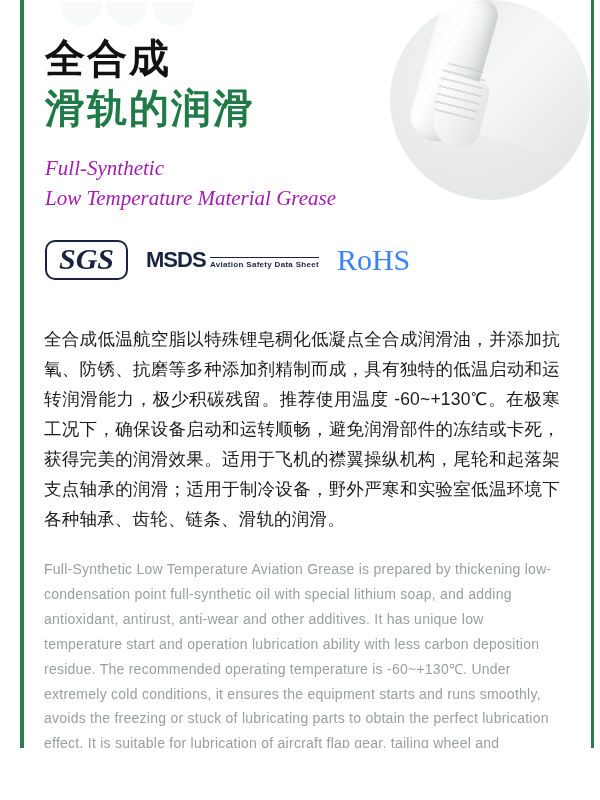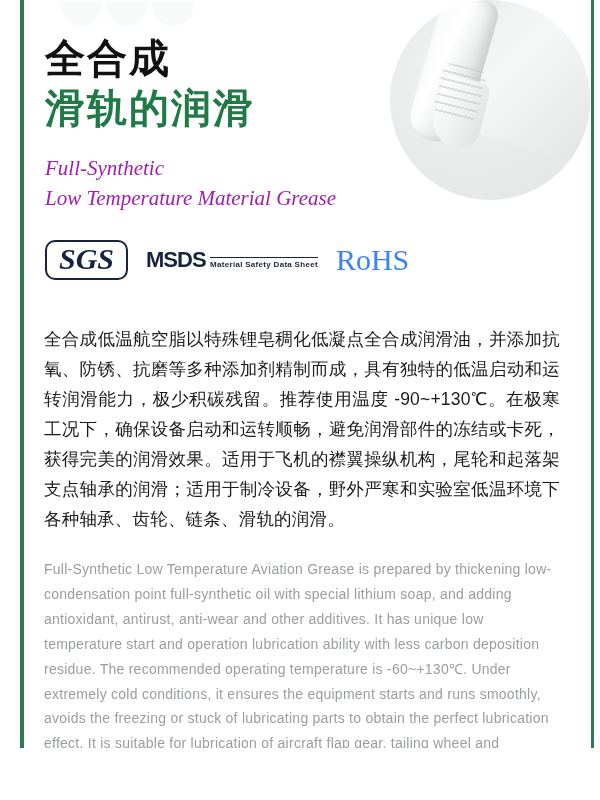--- a/index.html
+++ b/index.html
@@ -248,21 +248,21 @@
     <div class="title-en">
       <div>Full-Synthetic</div>
       <div>Low Temperature Material Grease</div>
     </div>
   </div>
 
   <div class="certs">
     <span class="sgs">SGS</span>
     <span class="msds">
       <span class="big">MSDS</span>
-      <span class="sub">Material Safety Data Sheet</span>
+      <span class="sub">Aviation Safety Data Sheet</span>
     </span>
     <span class="rohs">RoHS</span>
   </div>
 
-  <p class="body-cn">全合成低温航空脂以特殊锂皂稠化低凝点全合成润滑油，并添加抗氧、防锈、抗磨等多种添加剂精制而成，具有独特的低温启动和运转润滑能力，极少积碳残留。推荐使用温度 -90~+130℃。在极寒工况下，确保设备启动和运转顺畅，避免润滑部件的冻结或卡死，获得完美的润滑效果。适用于飞机的襟翼操纵机构，尾轮和起落架支点轴承的润滑；适用于制冷设备，野外严寒和实验室低温环境下各种轴承、齿轮、链条、滑轨的润滑。</p>
+  <p class="body-cn">全合成低温航空脂以特殊锂皂稠化低凝点全合成润滑油，并添加抗氧、防锈、抗磨等多种添加剂精制而成，具有独特的低温启动和运转润滑能力，极少积碳残留。推荐使用温度 -60~+130℃。在极寒工况下，确保设备启动和运转顺畅，避免润滑部件的冻结或卡死，获得完美的润滑效果。适用于飞机的襟翼操纵机构，尾轮和起落架支点轴承的润滑；适用于制冷设备，野外严寒和实验室低温环境下各种轴承、齿轮、链条、滑轨的润滑。</p>
   <p class="body-en">Full-Synthetic Low Temperature Aviation Grease is prepared by thickening low-condensation point full-synthetic oil with special lithium soap, and adding antioxidant, antirust, anti-wear and other additives. It has unique low temperature start and operation lubrication ability with less carbon deposition residue. The recommended operating temperature is -60~+130℃. Under extremely cold conditions, it ensures the equipment starts and runs smoothly, avoids the freezing or stuck of lubricating parts to obtain the perfect lubrication effect. It is suitable for lubrication of aircraft flap gear, tailing wheel and undercarriage fulcrum bearing; suitable for lubrication of various bearings, gears, chains, and slide rails in the refrigeration equipment, cold field and low temperature laboratory environment.</p>
 
 </div>
 
 </body></html>

